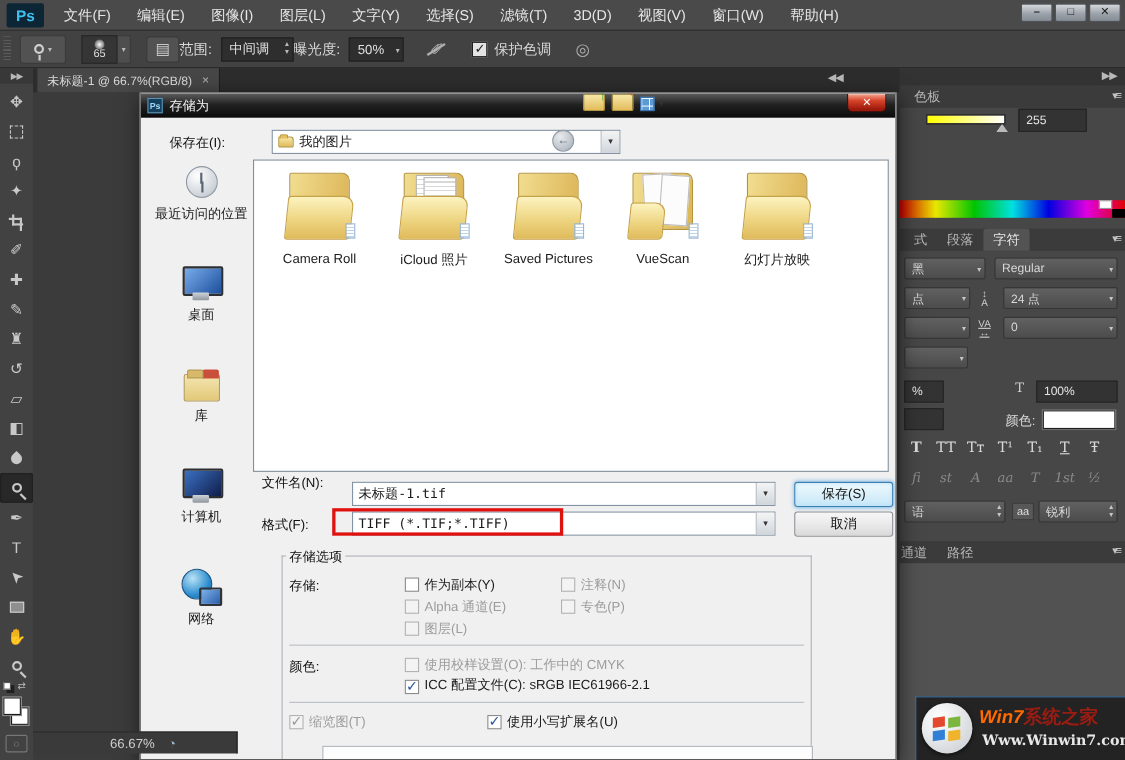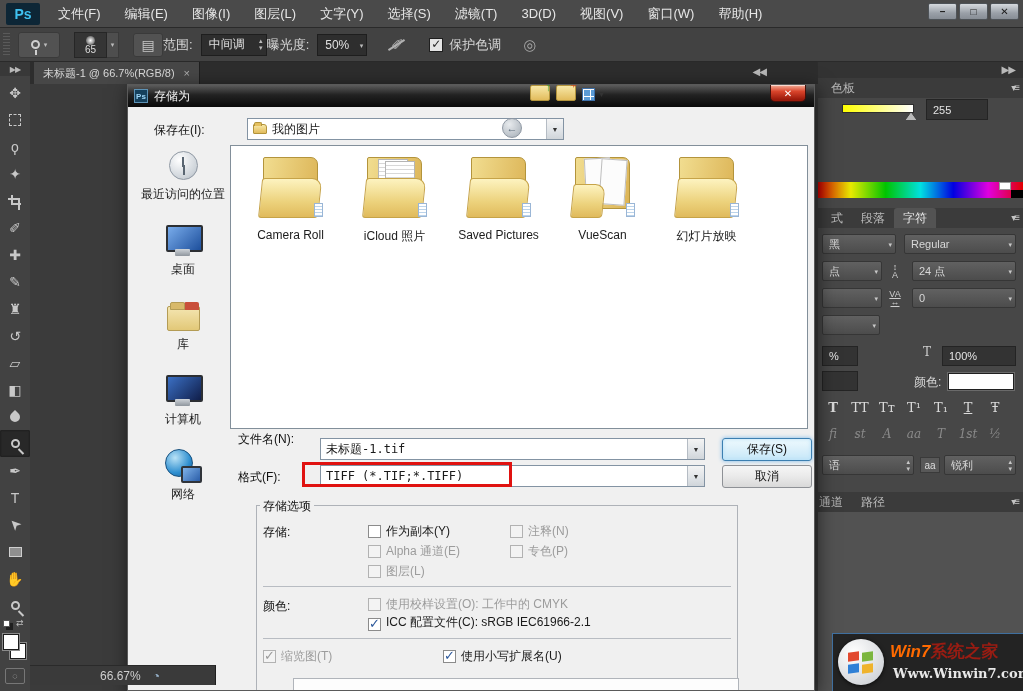--- a/index.html
+++ b/index.html
@@ -174,21 +174,21 @@
   .nav-up::after { content:"↑"; position:absolute; right:-2px; top:-6px; color:#2e9e2e; font-weight:bold; font-size:12px; }
   .nav-new { left:428px; width:20px; height:16px; background:linear-gradient(#f7e8a8,#e2bc5c);
              border:1px solid #b3943c; border-radius:2px; position:absolute; }
   .nav-new::after { content:"✶"; position:absolute; right:-3px; top:-7px; color:#d04020; font-size:10px; }
   .nav-views { left:454px; width:30px; height:18px; position:absolute; display:flex; align-items:center; gap:3px; }
   .views-grid { width:13px; height:13px; background:#5b9bd5;
                 background-image:linear-gradient(#fff 0 1px, transparent 1px), linear-gradient(90deg,#fff 0 1px, transparent 1px);
                 background-size:7px 7px; border:1px solid #3d6fa8; }
   .views-down { font-size:7px; color:#333; }
   .placesbar { position:absolute; left:8px; top:60px; width:94px; display:flex; flex-direction:column;
-               align-items:center; gap:13px; }
+               align-items:center; gap:30px; }
   .place { width:94px; display:flex; flex-direction:column; align-items:center; gap:3px; padding:4px 0; }
   .place-label { font-size:12px; color:#1a1a1a; white-space:nowrap; }
   .pi { width:40px; height:34px; position:relative; }
   .pi.clock::before { content:""; position:absolute; left:6px; top:2px; width:27px; height:27px; border-radius:50%;
         background:radial-gradient(circle at 35% 30%,#ffffff,#cdd3d9 70%,#a9b1ba); border:1px solid #8f98a3; }
   .pi.clock::after { content:""; position:absolute; left:19px; top:8px; width:2px; height:10px; background:#5a6672;
         box-shadow:1px 8px 0 #5a6672; }
   .pi.monitor::before, .pi.computer::before { content:""; position:absolute; left:3px; top:1px; width:33px;
         height:23px; background:linear-gradient(135deg,#79aceb,#1d4f9c); border:2px solid #2c2f33; border-radius:2px; }
   .pi.monitor::after, .pi.computer::after { content:""; position:absolute; left:12px; top:25px; width:15px;

